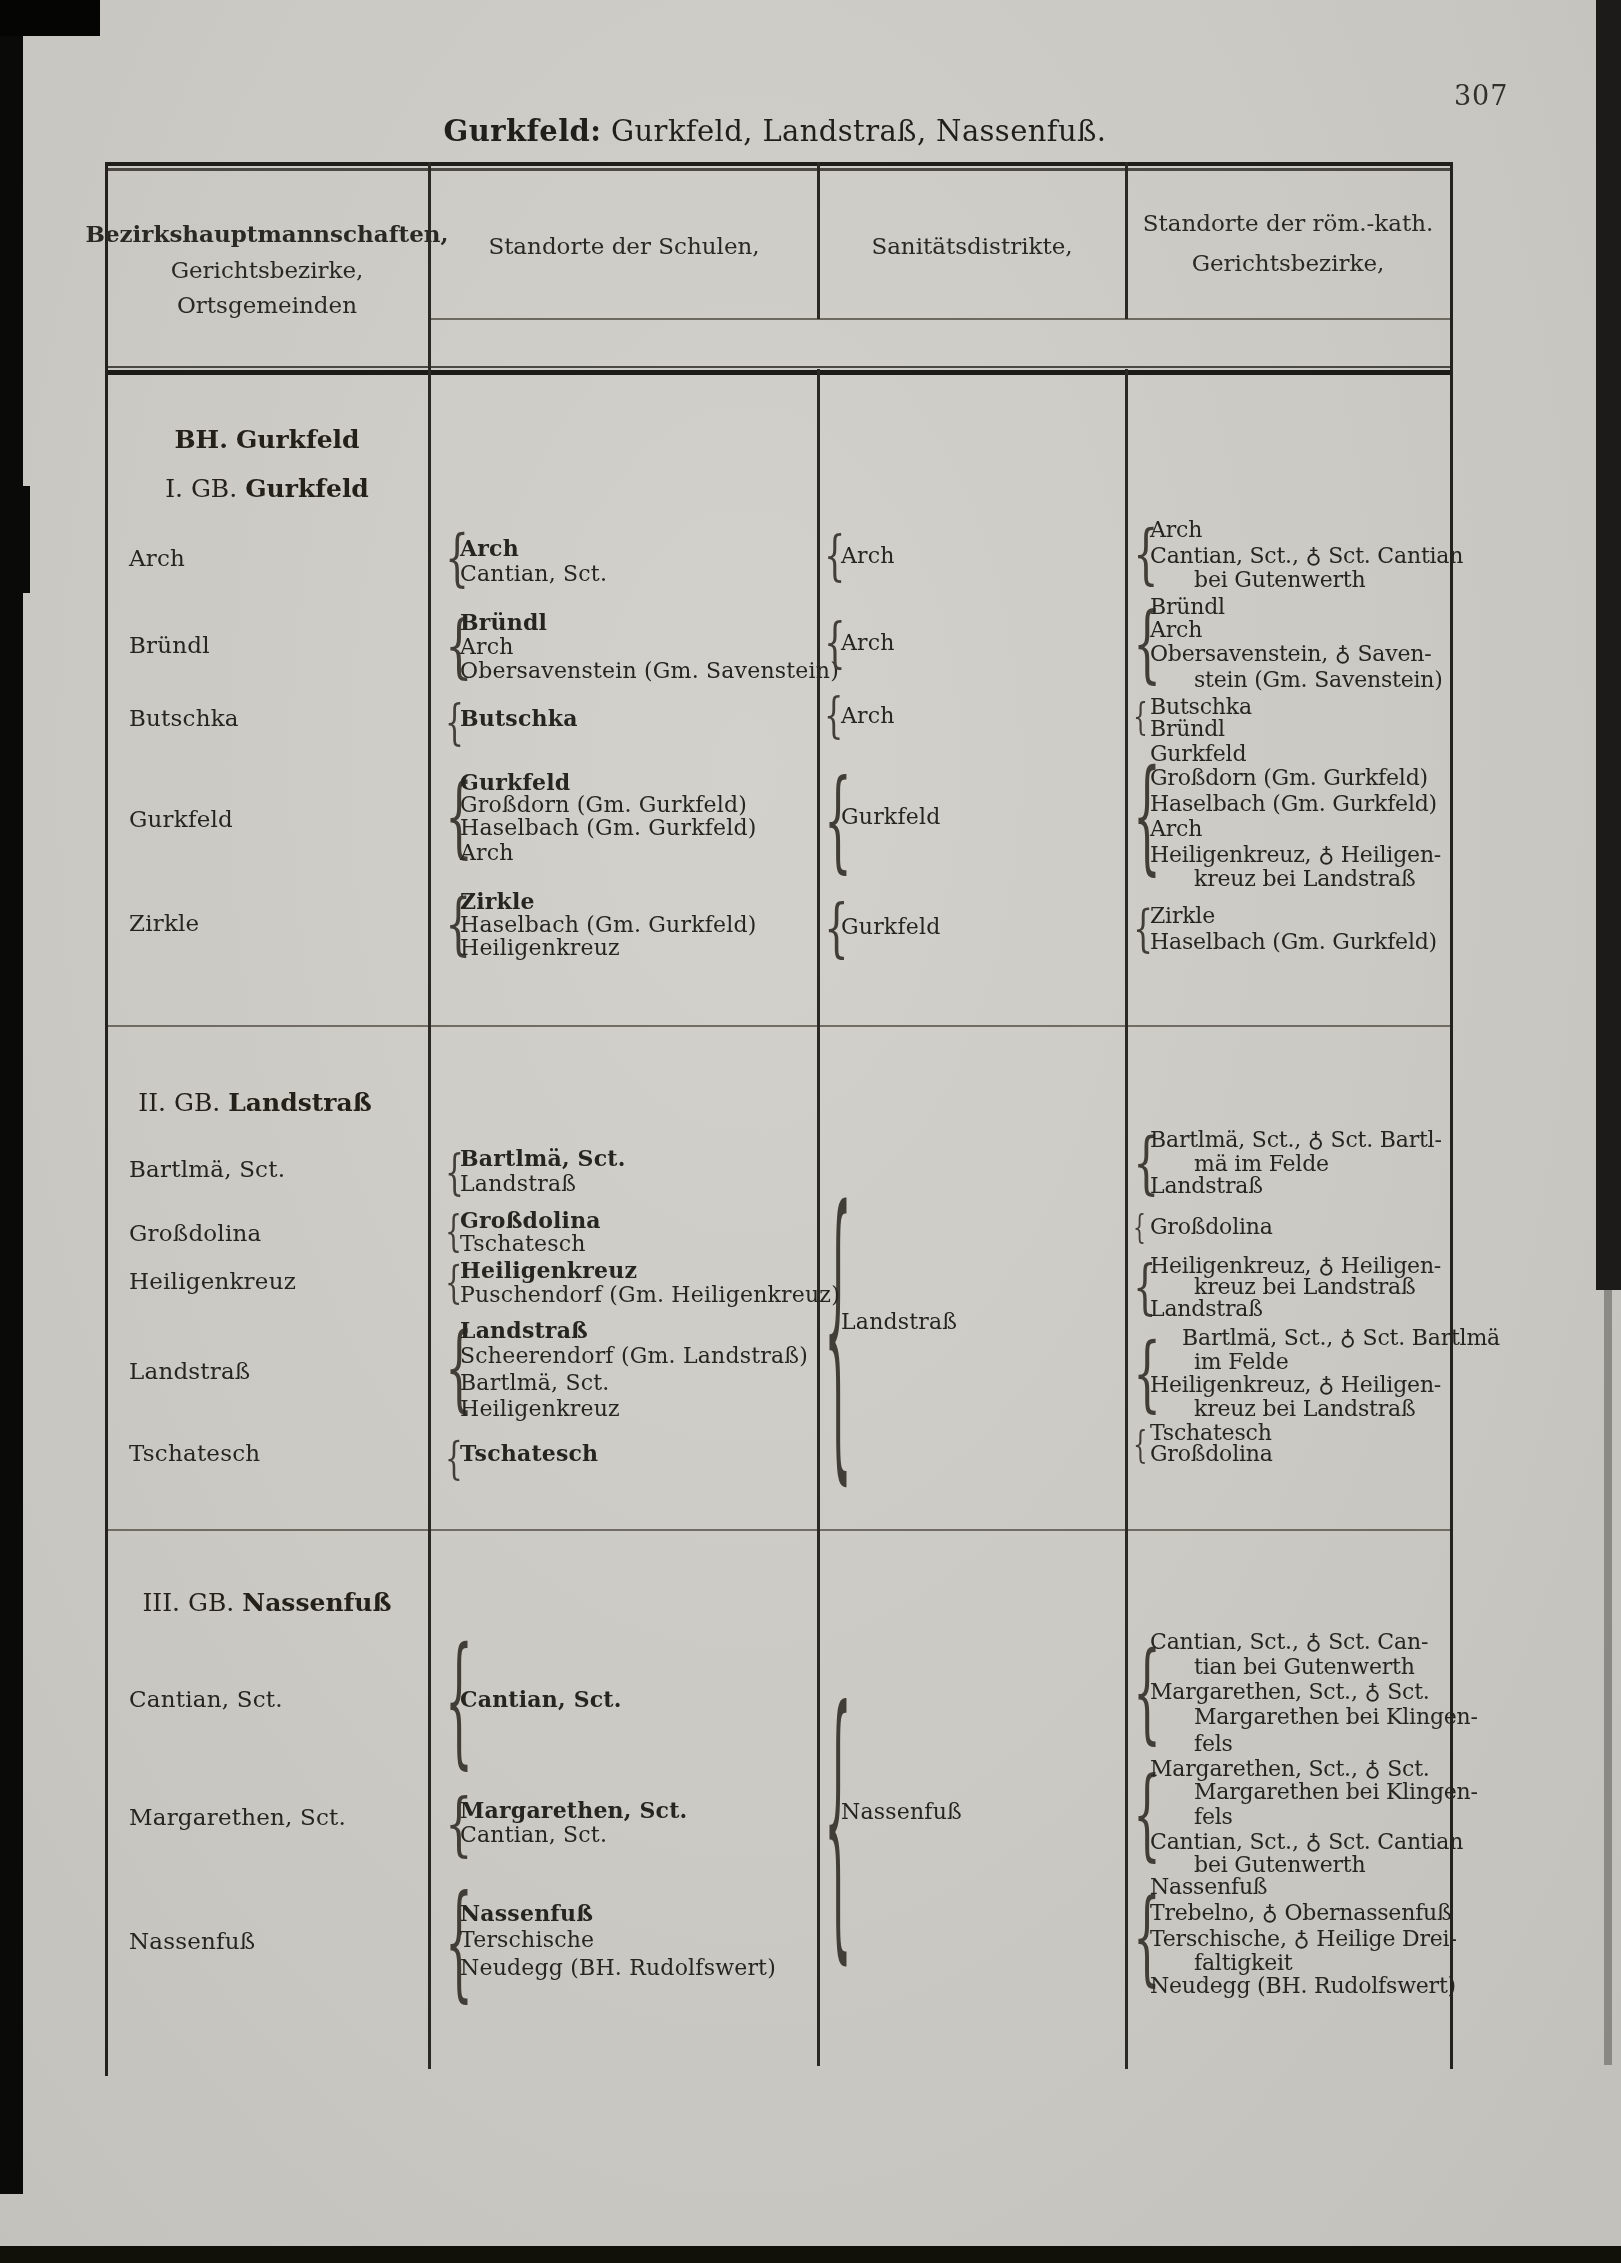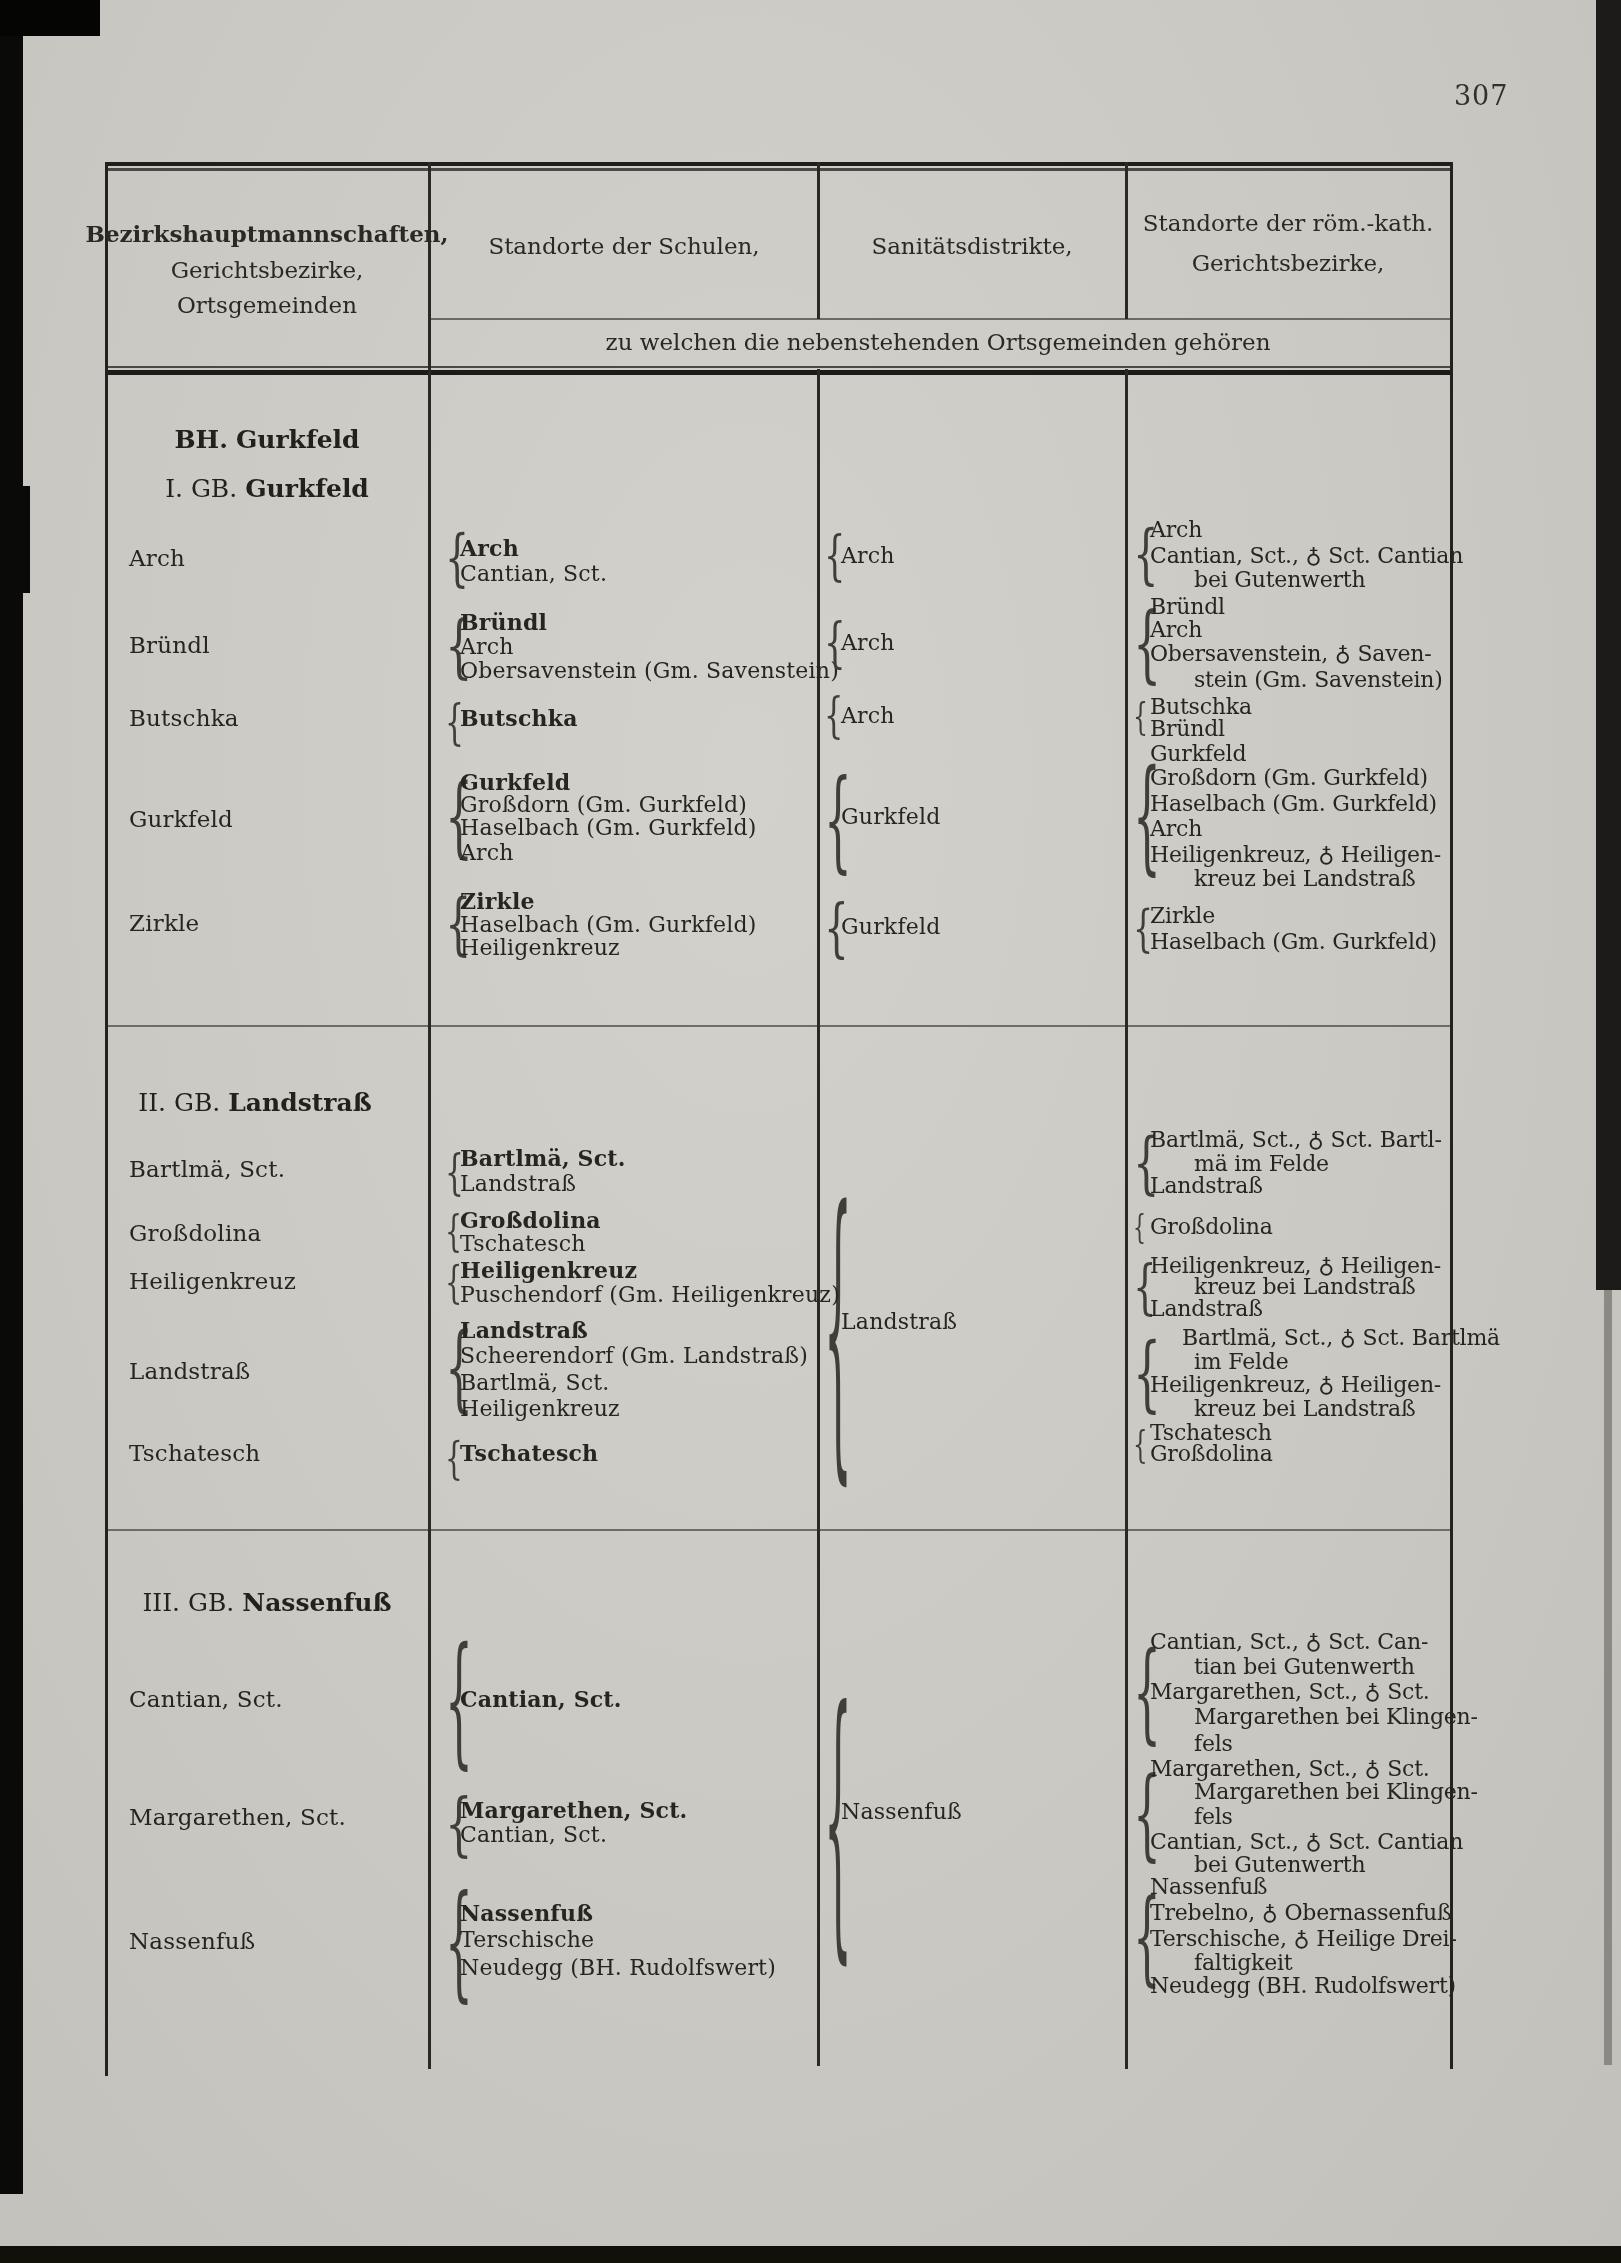--- a/index.html
+++ b/index.html
@@ -28,20 +28,23 @@
 <div id="page">
 
   <div class="art" style="left:0;top:0;width:23px;height:2194px;background:#0a0a08;"></div>
   <div class="art" style="left:0;top:0;width:100px;height:36px;background:#050504;"></div>
   <div class="art" style="left:0;top:486px;width:30px;height:107px;background:#0a0a08;"></div>
   <div class="art" style="left:1596px;top:0;width:26px;height:1290px;background:#1c1b19;"></div>
   <div class="art" style="left:1604px;top:1290px;width:8px;height:775px;background:#514f49;opacity:.5;"></div>
   <div class="art" style="left:0;top:2246px;width:1622px;height:17px;background:#111009;"></div>
 
   <div class="pageno" style="left:1454px;top:80px;">307</div>
+  <div class="doc-title" style="left:775px;top:114px;">
+    <span class="b">Gurkfeld:</span><span> Gurkfeld, Landstraß, Nassenfuß.</span>
+  </div>
 
   <div class="hline" style="left:105px;top:162px;width:1347px;height:3.6px;background:#201e1a;"></div>
   <div class="hline" style="left:105px;top:168px;width:1347px;height:2.7px;background:#201e1a;opacity:.75;"></div>
   <div class="hline" style="left:429px;top:318px;width:1024px;height:1.8px;background:#6d6a62;"></div>
   <div class="hline" style="left:105px;top:366px;width:1347px;height:1.8px;background:#2a2823;opacity:.8;"></div>
   <div class="hline" style="left:105px;top:370px;width:1347px;height:4.5px;background:#1d1b17;"></div>
   <div class="hline" style="left:105px;top:1025px;width:1346px;height:1.8px;background:#5f5c54;opacity:.85;"></div>
   <div class="hline" style="left:105px;top:1529px;width:1346px;height:1.8px;background:#5f5c54;opacity:.85;"></div>
   <div class="vline" style="left:105px;top:162px;width:2.7px;height:1914px;"></div>
   <div class="vline" style="left:1450px;top:162px;width:2.7px;height:1907px;"></div>
@@ -51,21 +54,20 @@
   <div class="vline" style="left:1125px;top:162px;width:2.7px;height:157px;background:#2b2924;"></div>
   <div class="vline" style="left:1125px;top:369px;width:2.7px;height:1700px;background:#2b2924;"></div>
 
   <div class="hc b" style="left:267px;top:220px;">Bezirkshauptmannschaften,</div>
   <div class="hc" style="left:267px;top:256px;">Gerichtsbezirke,</div>
   <div class="hc" style="left:267px;top:291px;">Ortsgemeinden</div>
   <div class="hc" style="left:624px;top:232px;">Standorte der Schulen,</div>
   <div class="hc" style="left:972px;top:232px;">Sanitätsdistrikte,</div>
   <div class="hc" style="left:1288px;top:209px;">Standorte der röm.-kath.</div>
   <div class="hc" style="left:1288px;top:249px;">Gerichtsbezirke,</div>
-  <div class="hc" style="left:938px;top:328px;">zu welchen die nebenstehenden Ortsgemeinden gehören</div>
 
 <div class="sec-heading" style="left: 267px; top: 419px; transform: translateX(-50%);"><span class="pre b">BH.</span><span class="b">Gurkfeld</span></div>
     <div class="sec-heading" style="left: 267px; top: 468px; transform: translateX(-50%);"><span class="pre">I. GB.</span><span class="b">Gurkfeld</span></div>
     <div class="cell-line commune" style="left: 129px; top: 544px;">Arch</div>
     <div class="brace" style="left: 445px; top: 522px; height: 72px; font-size: 61px; line-height: 72px; transform: scaleX(0.62);">{</div>
     <div class="cell-line b" style="left: 460px; top: 534px;">Arch</div>
     <div class="cell-line" style="left: 460px; top: 560px;">Cantian, Sct.</div>
     <div class="brace" style="left: 824px; top: 524px; height: 64px; font-size: 54px; line-height: 64px; transform: scaleX(0.62);">{</div>
     <div class="cell-line" style="left: 841px; top: 542px;">Arch</div>
     <div class="brace" style="left: 1133px; top: 515px; height: 77px; font-size: 65px; line-height: 77px; transform: scaleX(0.62);">{</div>

